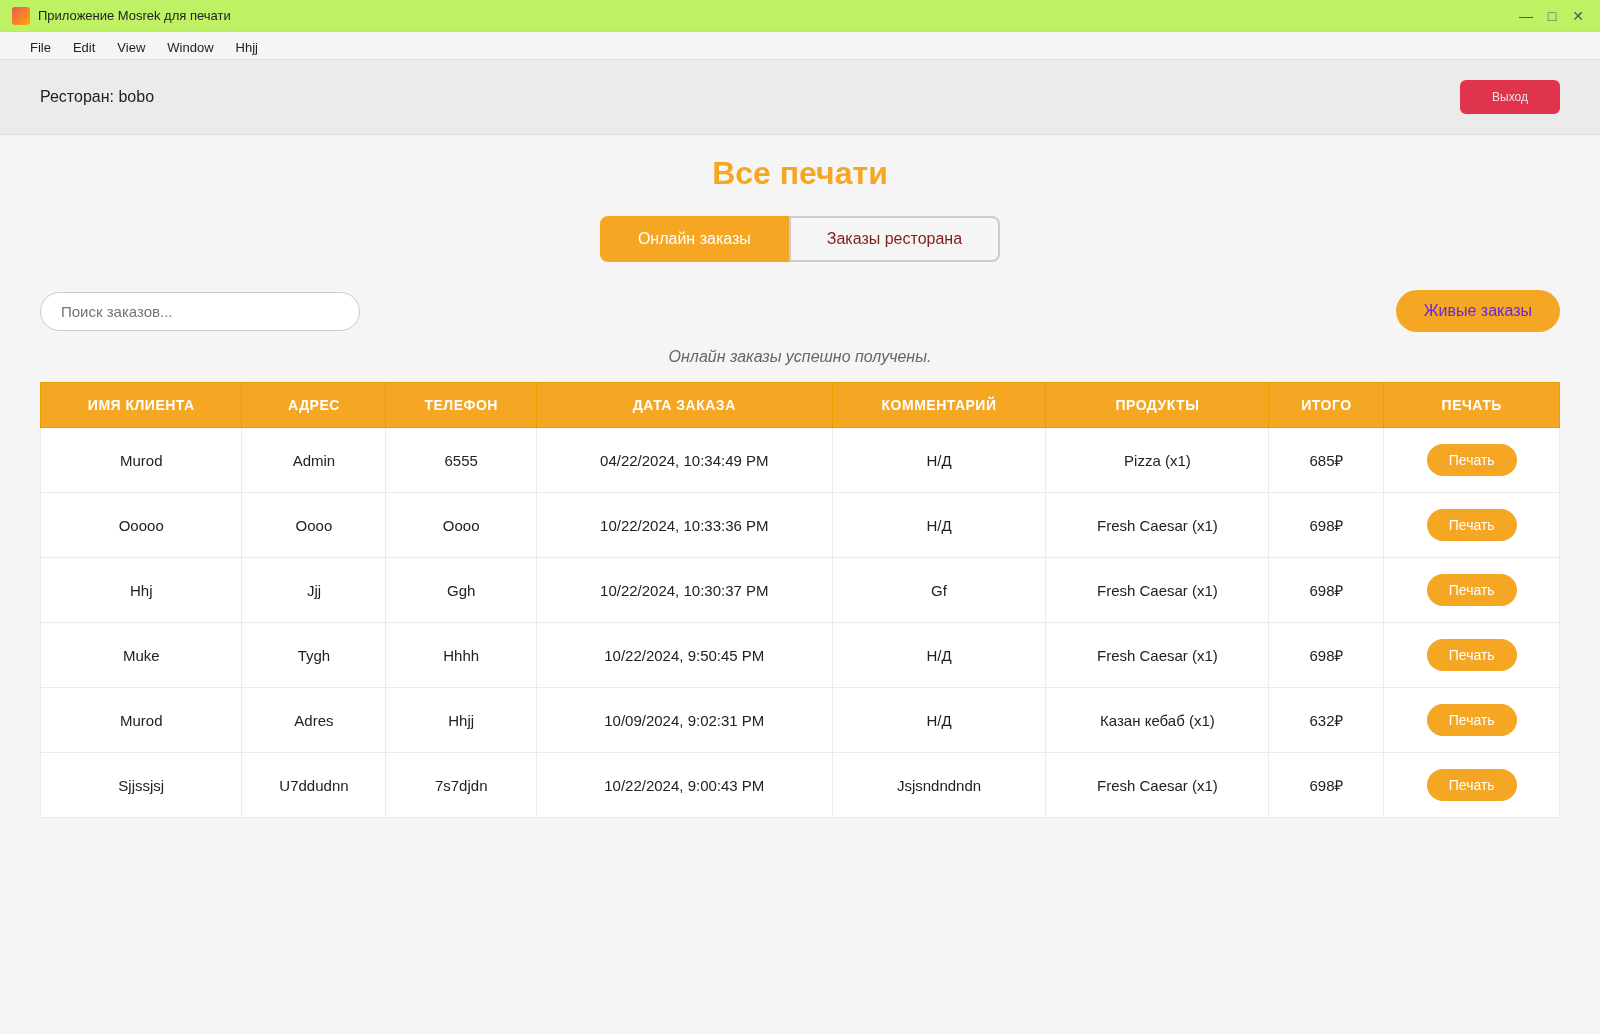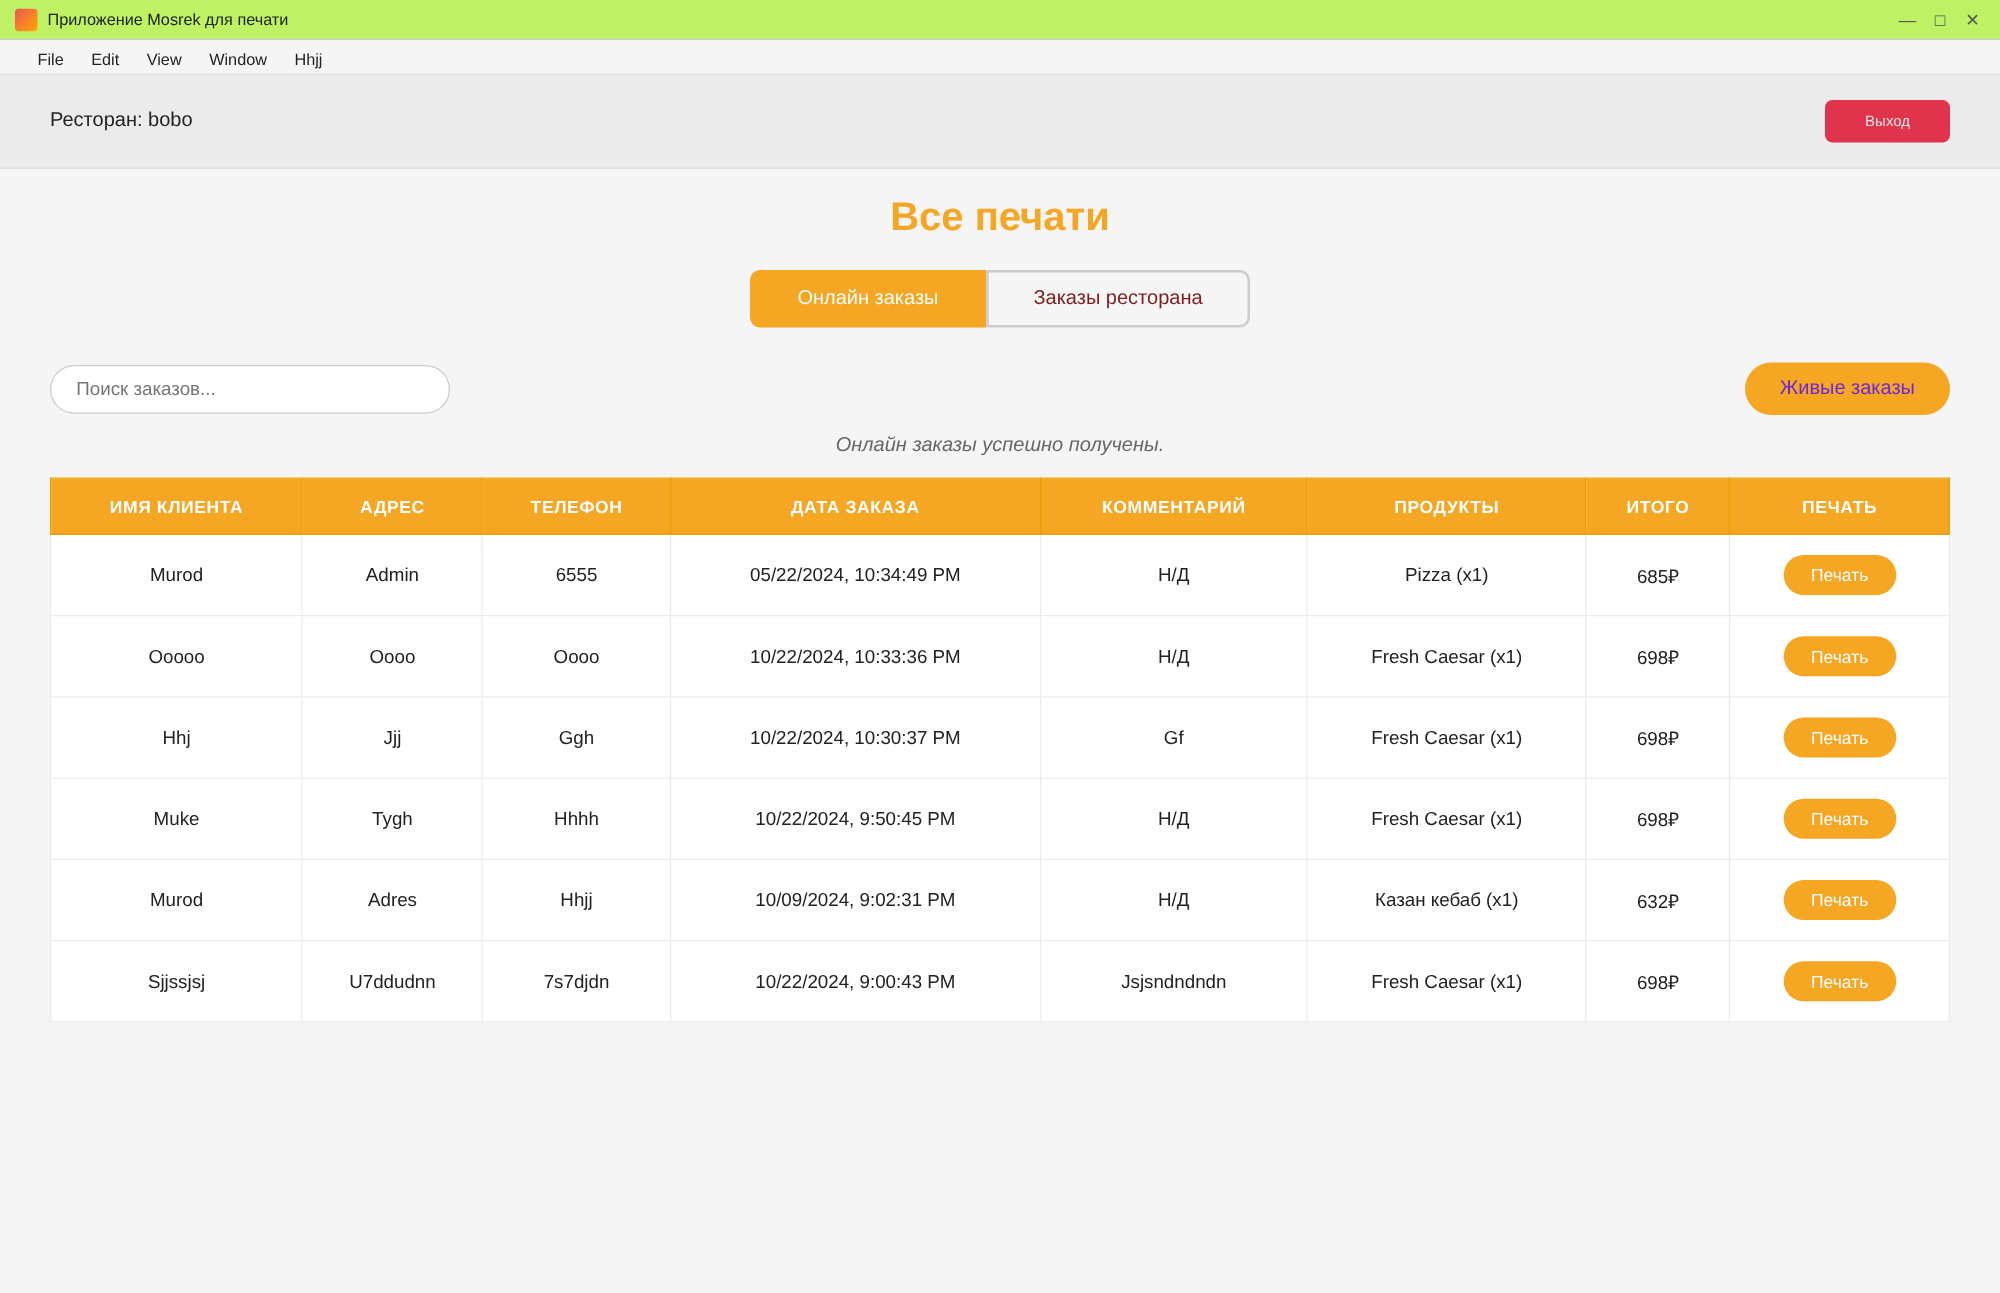--- a/index.html
+++ b/index.html
@@ -278,21 +278,21 @@
           <th>ПРОДУКТЫ</th>
           <th>ИТОГО</th>
           <th>ПЕЧАТЬ</th>
         </tr>
       </thead>
       <tbody id="table-body">
       <tr>
             <td>Murod</td>
             <td>Admin</td>
             <td>6555</td>
-            <td>05/22/2024, 10:34:49 PM</td>
+            <td>04/22/2024, 10:34:49 PM</td>
             <td>Н/Д</td>
             <td>Pizza (x1)</td>
             <td>685₽</td>
             <td><button class="print-btn">Печать</button></td>
           </tr>
           <tr>
             <td>Ooooo</td>
             <td>Oooo</td>
             <td>Oooo</td>
             <td>10/22/2024, 10:33:36 PM</td>

